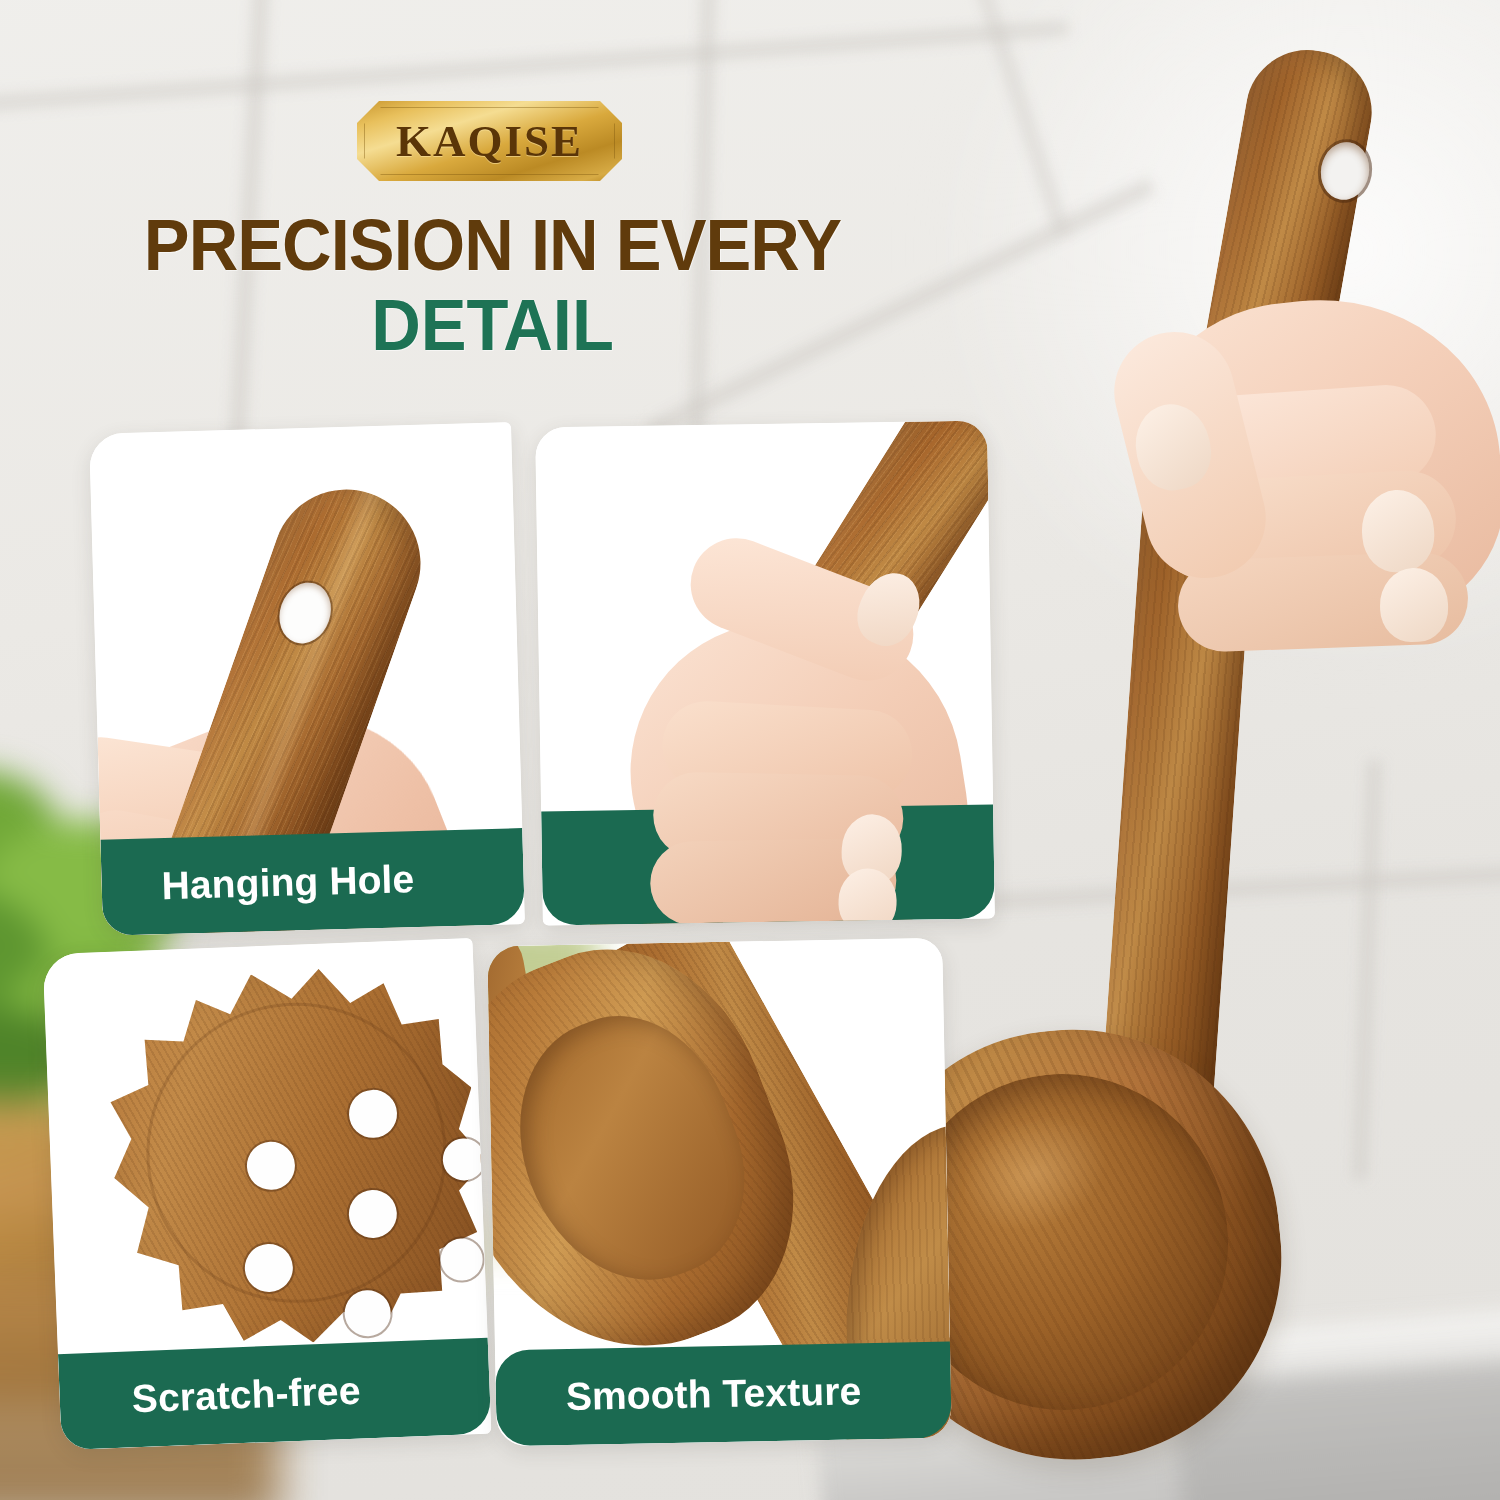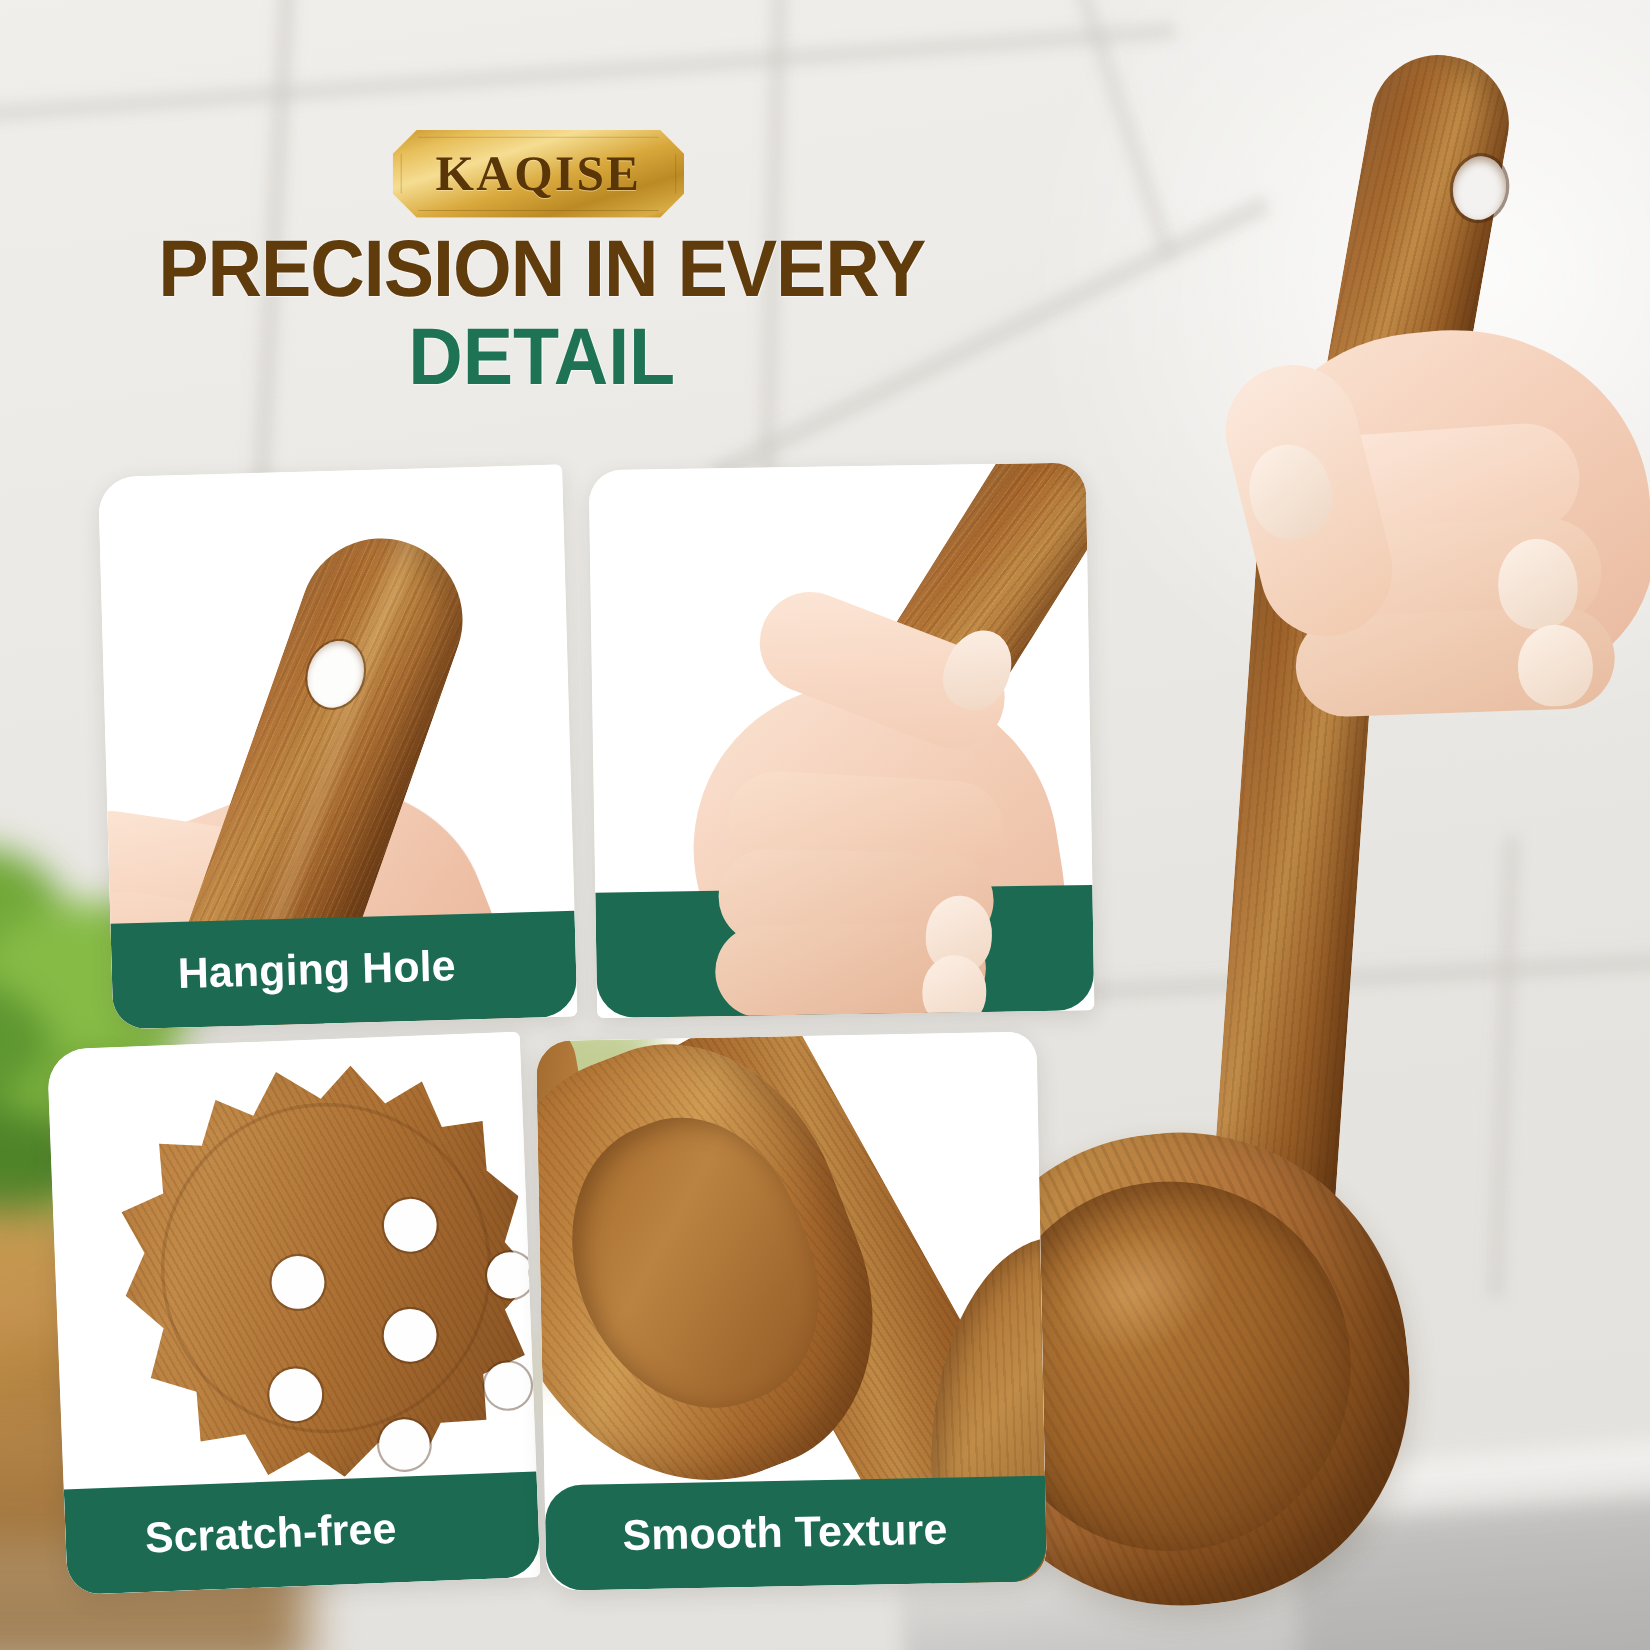--- a/index.html
+++ b/index.html
@@ -63,21 +63,21 @@
   }
   .greenstrip{
     position:absolute; left:-40px; top:1215px; width:560px; height:70px;
     background:linear-gradient(90deg,#a8bf54,#c8d46a 40%,#dfe0a0 75%, rgba(230,230,200,0));
     filter:blur(18px); opacity:.85;
   }
 
   
   #header{ position:absolute; left:0; top:0; width:1020px; z-index:20; }
 
-  .logo-wrap{ position:absolute; left:357px; top:118px; width:265px; height:80px; }
+  .logo-wrap{ position:absolute; left:357px; top:101px; width:265px; height:80px; }
   .logo-badge{
     width:100%; height:100%;
     background:linear-gradient(163deg,#c9972f 0%,#e8c05c 16%,#f5dd92 33%,#d9a93d 55%,#bb8a24 75%,#d7ab45 92%,#b8861f 100%);
     clip-path:polygon(22px 0,243px 0,265px 22px,265px 58px,243px 80px,22px 80px,0 58px,0 22px);
     display:flex; align-items:center; justify-content:center;
     position:relative;
     box-shadow:0 2px 5px rgba(0,0,0,.16);
   }
   .logo-badge::after{
     content:""; position:absolute; left:7px; top:6px; right:7px; bottom:6px;

